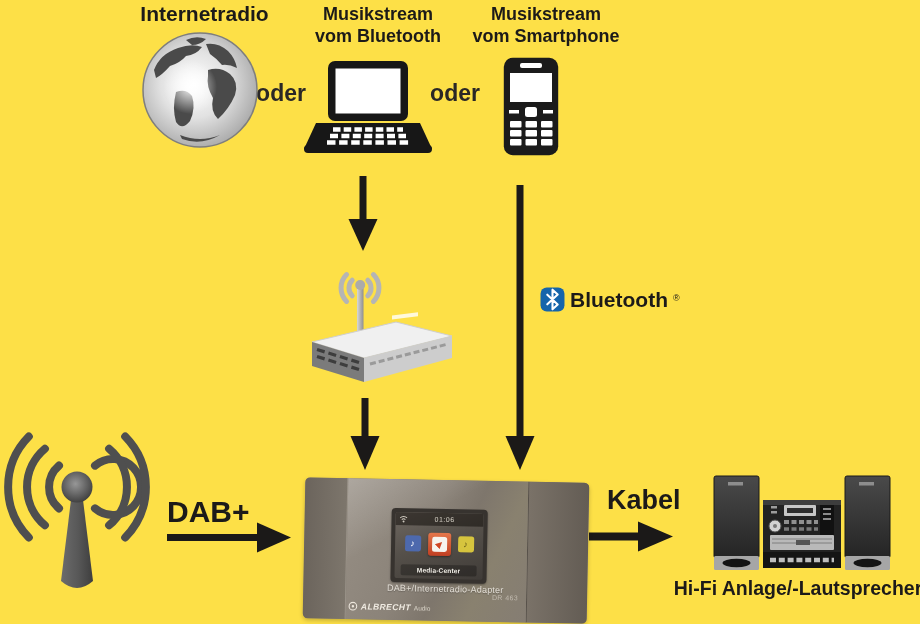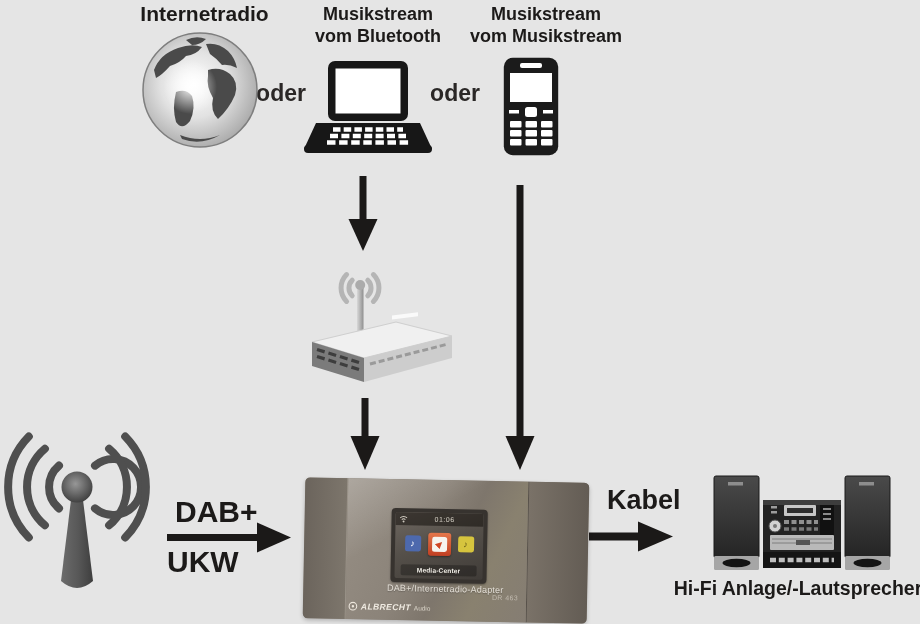--- a/index.html
+++ b/index.html
@@ -1,16 +1,16 @@
 <!DOCTYPE html>
 <html><head>
 <meta charset="utf-8">
 <style>
   html,body{margin:0;padding:0;background:#fff;}
-  .canvas{position:relative;width:920px;height:624px;background:#e5e5e5;overflow:hidden;
+  .canvas{position:relative;width:920px;height:624px;background:#fde047;overflow:hidden;
           font-family:"Liberation Sans",sans-serif;color:#1c1a19;}
   .abs{position:absolute;}
   .lbl{position:absolute;font-weight:bold;white-space:nowrap;color:#1c1a19;}
 
   
   #lbl-internetradio{left:122px;top:2px;width:165px;text-align:center;font-size:21px;}
   #lbl-computer{left:294px;top:3px;width:168px;text-align:center;font-size:18px;line-height:22px;}
   #lbl-smartphone{left:462px;top:3px;width:168px;text-align:center;font-size:18px;line-height:22px;}
   .oder{position:absolute;font-size:23px;font-weight:bold;color:#2a2726;width:60px;text-align:center;}
   #oder-left{left:251px;top:80px;}
@@ -19,21 +19,21 @@
   
   #globe{left:136px;top:30px;}
   #laptop{left:302px;top:60px;}
   #phone{left:503px;top:57px;}
   #router{left:306px;top:256px;}
   #antenna{left:2px;top:431px;}
   #hifi{left:712px;top:472px;}
 
   
   #lbl-wlanrouter{left:131px;top:328px;font-size:27px;}
-  #lbl-dab{left:167px;top:495px;font-size:30px;margin-left:8px;}
+  #lbl-dab{left:167px;top:495px;font-size:30px;}
   #lbl-ukw{left:167px;top:545px;font-size:30px;}
   #lbl-kabel{left:607px;top:485px;font-size:27px;}
   #lbl-hifi{left:660px;top:577px;width:276px;text-align:center;font-size:19.5px;}
 
   
   #bt-badge{left:540px;top:287px;display:flex;align-items:center;gap:5px;}
   #bt-badge .bt-text{font-size:21px;font-weight:bold;color:#1c1a19;}
   #bt-badge sup{font-size:9px;vertical-align:top;position:relative;top:-2px;}
 
   
@@ -105,21 +105,21 @@
     </g>
   </svg>
 
   <div class="lbl" id="lbl-internetradio">Internetradio</div>
   <div class="lbl" id="lbl-computer">
     <div>Musikstream</div>
     <div>vom Bluetooth</div>
   </div>
   <div class="lbl" id="lbl-smartphone">
     <div>Musikstream</div>
-    <div>vom Musikstream</div>
+    <div>vom Smartphone</div>
   </div>
   <div class="oder" id="oder-left">oder</div>
   <div class="oder" id="oder-right">oder</div>
 
   <svg class="abs" id="globe" width="128" height="120" viewBox="0 0 120 120">
     <defs>
       <radialGradient id="gOcean" cx="45%" cy="45%" r="65%">
         <stop offset="0%" stop-color="#ffffff"></stop>
           <stop offset="45%" stop-color="#e2e2e2"></stop>
         <stop offset="100%" stop-color="#9c9c9c"></stop>
@@ -166,20 +166,28 @@
         <rect x="38" y="64" width="11.5" height="6.5" rx="1"></rect>
       <rect x="7" y="73" width="11.5" height="6.5" rx="1"></rect>
         <rect x="22.5" y="73" width="11.5" height="6.5" rx="1"></rect>
         <rect x="38" y="73" width="11.5" height="6.5" rx="1"></rect>
       <rect x="7" y="82" width="11.5" height="6.5" rx="1"></rect>
         <rect x="22.5" y="82" width="11.5" height="6.5" rx="1"></rect>
         <rect x="38" y="82" width="11.5" height="6.5" rx="1"></rect>
     </g>
   </svg>
 
+  <div class="abs" id="bt-badge">
+    <svg width="25" height="25" viewBox="0 0 24 24">
+      <rect x="0.5" y="0.5" width="23" height="23" rx="6" fill="#1565ab"></rect>
+      <path d="M12 2.6 V21.4 M12 2.6 L17 7.2 L7 16.6 M12 21.4 L17 16.8 L7 7.4" stroke="#ffffff" stroke-width="2" fill="none" stroke-linecap="round" stroke-linejoin="round"></path>
+    </svg>
+    <span class="bt-text">Bluetooth</span>
+      <sup>®</sup>
+  </div>
 
   <svg class="abs" id="router" width="150" height="128" viewBox="0 0 150 128">
     <defs>
       <linearGradient id="rodG" x1="0" y1="0" x2="1" y2="0">
         <stop offset="0%" stop-color="#d8d8d8"></stop>
           <stop offset="100%" stop-color="#8f8f8f"></stop>
       </linearGradient>
     </defs>
     <g stroke="#b5b5b5" stroke-width="5" fill="none" stroke-linecap="round">
       <path d="M46.2,24.2 A11,11 0 0 0 46.2,39.8"></path>
@@ -219,21 +227,20 @@
       <path d="M26.8,4.5 A72,72 0 0 0 26.8,105.5"></path>
       <path d="M93,33.6 A28,28 0 1 1 93,76.4"></path>
       <path d="M107.1,16.7 A50,50 0 0 1 107.1,93.3"></path>
       <path d="M123.2,4.5 A72,72 0 0 1 123.2,105.5"></path>
     </g>
     <path d="M69,68 L59,149 Q75,163 91,149 L81,68 Z" fill="url(#coneG)"></path>
     <circle cx="75" cy="55" r="15.5" fill="url(#headG)"></circle>
   </svg>
 
   <div class="lbl" id="lbl-dab">DAB+</div>
-  <div class="lbl" id="lbl-ukw">UKW</div>
 
   <div class="abs" id="device">
     <div class="cap capL"></div>
     <div class="face">
       <div class="bezel">
         <div class="scr">
           <div class="scr-top">
             <svg width="10" height="9" viewBox="0 0 10 9">
               <g stroke="#cfcabf" stroke-width="1.1" fill="none">
                 <path d="M3.2,5.4 A2.6,2.6 0 0 1 6.8,5.4"></path>

